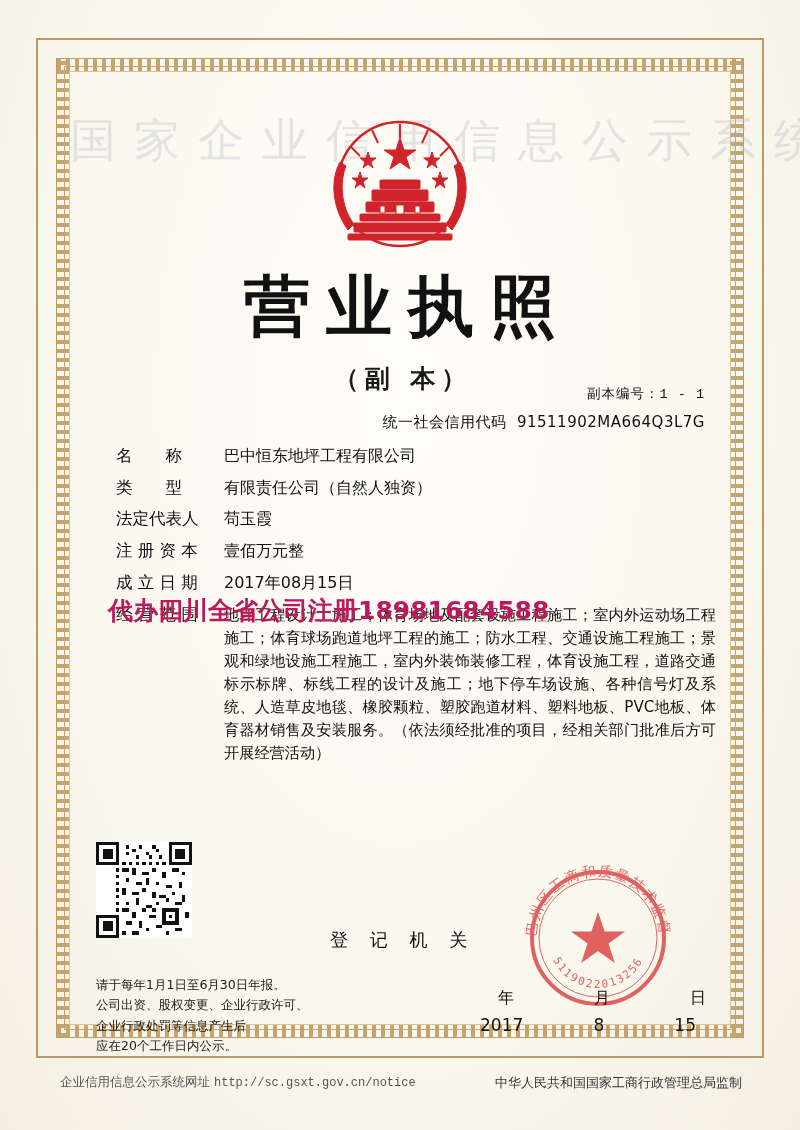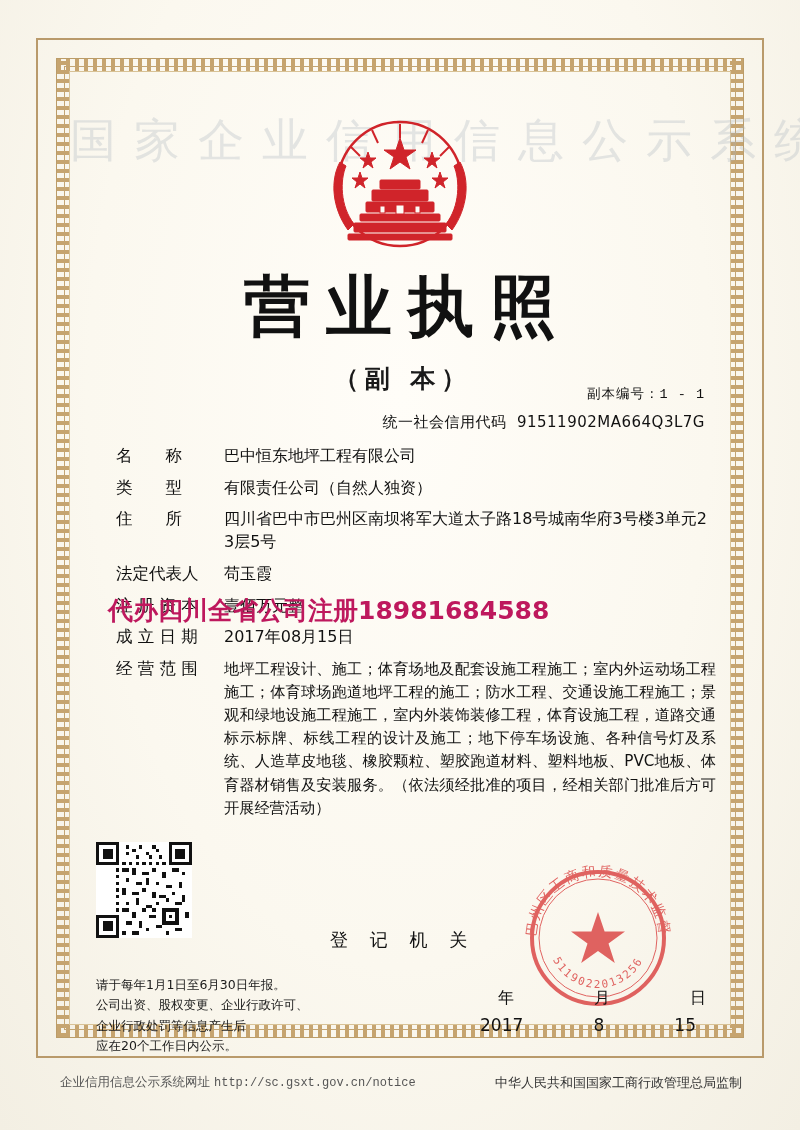--- a/index.html
+++ b/index.html
@@ -317,24 +317,20 @@
   </div>
 
   <div id="fields">
     <div class="row">
       <div class="lbl">名　　称</div>
       <div class="val">巴中恒东地坪工程有限公司</div>
     </div>
     <div class="row">
       <div class="lbl">类　　型</div>
       <div class="val">有限责任公司（自然人独资）</div>
-    </div>
-    <div class="row">
-      <div class="lbl">住　　所</div>
-      <div class="val">四川省巴中市巴州区南坝将军大道太子路18号城南华府3号楼3单元23层5号</div>
     </div>
     <div class="row">
       <div class="lbl">法定代表人</div>
       <div class="val">苟玉霞</div>
     </div>
     <div class="row">
       <div class="lbl">注 册 资 本</div>
       <div class="val">壹佰万元整</div>
     </div>
     <div class="row">

